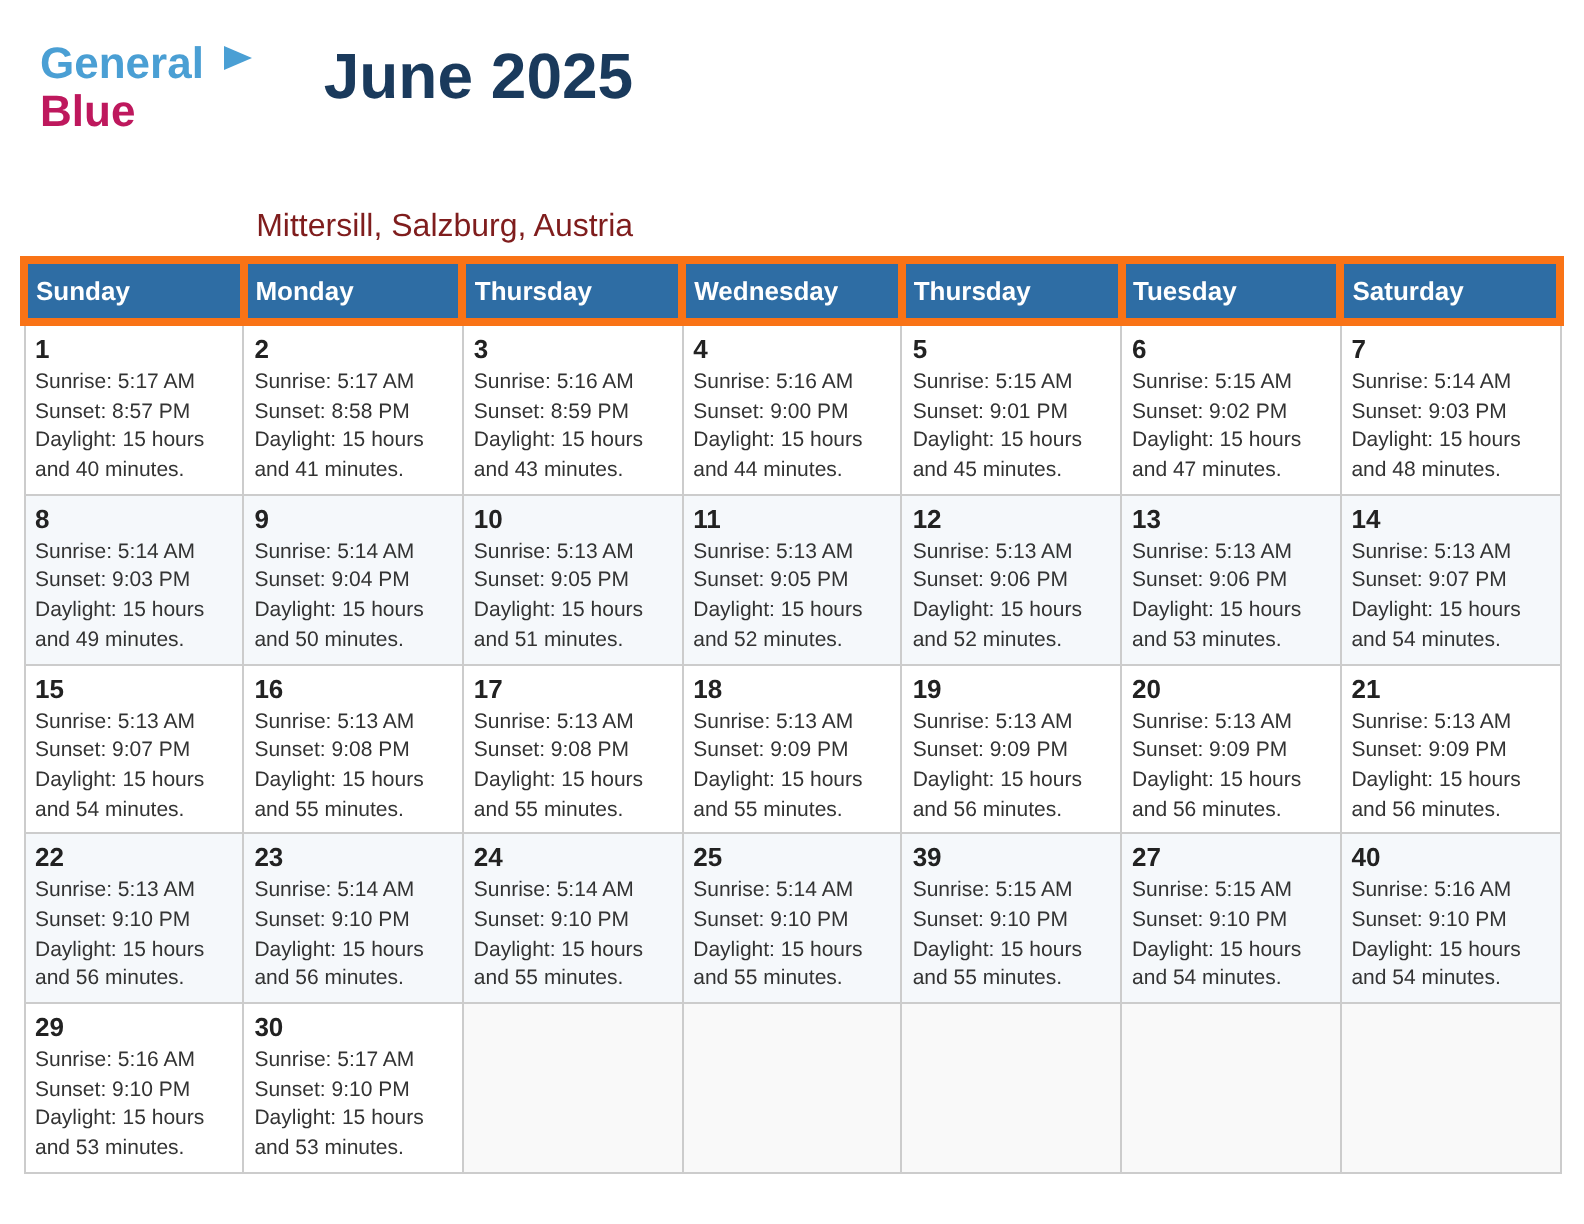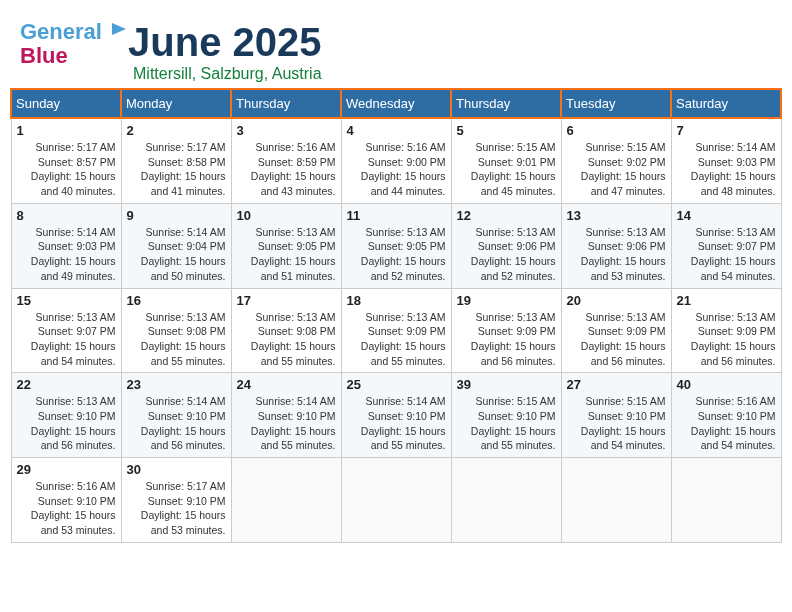--- a/index.html
+++ b/index.html
@@ -31,42 +31,43 @@
     }
     .logo-icon {
       width: 18px;
       height: 18px;
       margin-left: 2px;
     }
     .title-area {
       text-align: right;
     }
     .month-title {
-      font-size: 40px;
+      font-size: 32px;
       font-weight: bold;
       color: #1a3a5c;
     }
     .location-title {
       font-size: 16px;
-      color: #15803d;
+      color: #7f1d1d;
+      margin-top: 48px;
     }
     .calendar-table {
       width: 100%;
       border-collapse: collapse;
       margin: 0 0 0 0;
       font-size: 11px;
     }
     .calendar-table thead th {
       background-color: #2e6da4;
       color: #fff;
       padding: 6px 4px;
       text-align: left;
       font-size: 13px;
-      font-weight: normal;
-      border: 2px solid #f97316;
+      font-weight: bold;
+      border: 4px solid #f97316;
     }
     .calendar-table tbody td {
       border: 1px solid #ccc;
       vertical-align: top;
       padding: 4px 5px;
       width: calc(100%/7);
       min-height: 80px;
       background: #fff;
     }
     .calendar-table tbody tr:nth-child(even) td {
@@ -76,21 +77,20 @@
       font-size: 13px;
       font-weight: bold;
       color: #222;
       display: block;
       margin-bottom: 2px;
     }
     .day-info {
       font-size: 10.5px;
       color: #333;
       line-height: 1.4;
-      text-align: right;
     }
     .empty-cell {
       background: #f9f9f9 !important;
     }
   </style>
 </head>
 <body>
 
 <div class="header-area">
   <div class="logo">

